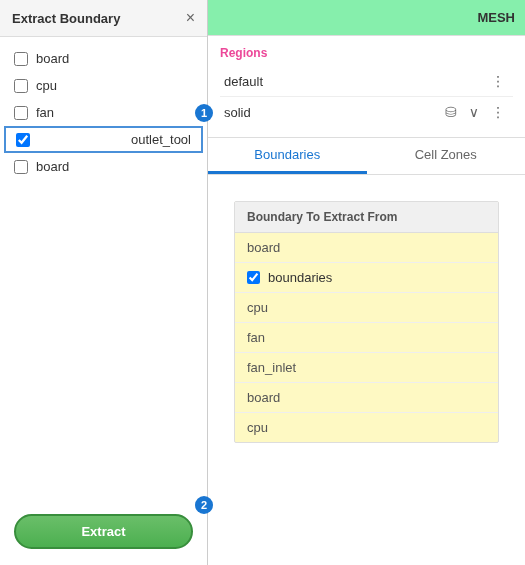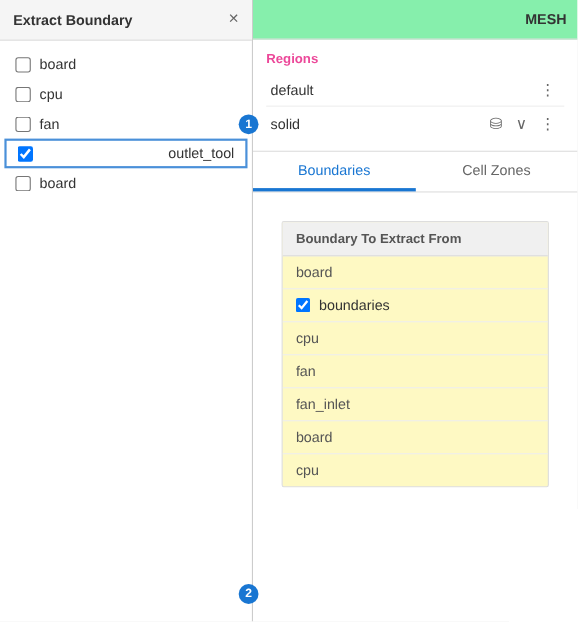--- a/index.html
+++ b/index.html
@@ -8,21 +8,21 @@
       font-size: 13px;
       background: #f0f0f0;
       width: 525px;
       height: 565px;
       overflow: hidden;
       display: flex;
     }
 
     
     .left-panel {
-      width: 230px;
+      width: 208px;
       background: #fff;
       border-right: 1px solid #ccc;
       display: flex;
       flex-direction: column;
       flex-shrink: 0;
     }
 
     .panel-header {
       display: flex;
       align-items: center;
@@ -278,20 +278,21 @@
     </div>
 
     <div class="checkbox-item">
       <input type="checkbox" style="">
       <span class="checkbox-label">board</span>
     </div>
   </div>
 
   <div class="extract-btn-container" style="position:relative;">
     <span class="badge badge-2">2</span>
+    <button class="extract-btn">Extract</button>
   </div>
 </div>
 
 <div class="right-panel">
   <div class="mesh-header">MESH</div>
 
   <div class="regions-section">
     <div class="regions-title">Regions</div>
     <div class="region-row">
       <span>default</span>

